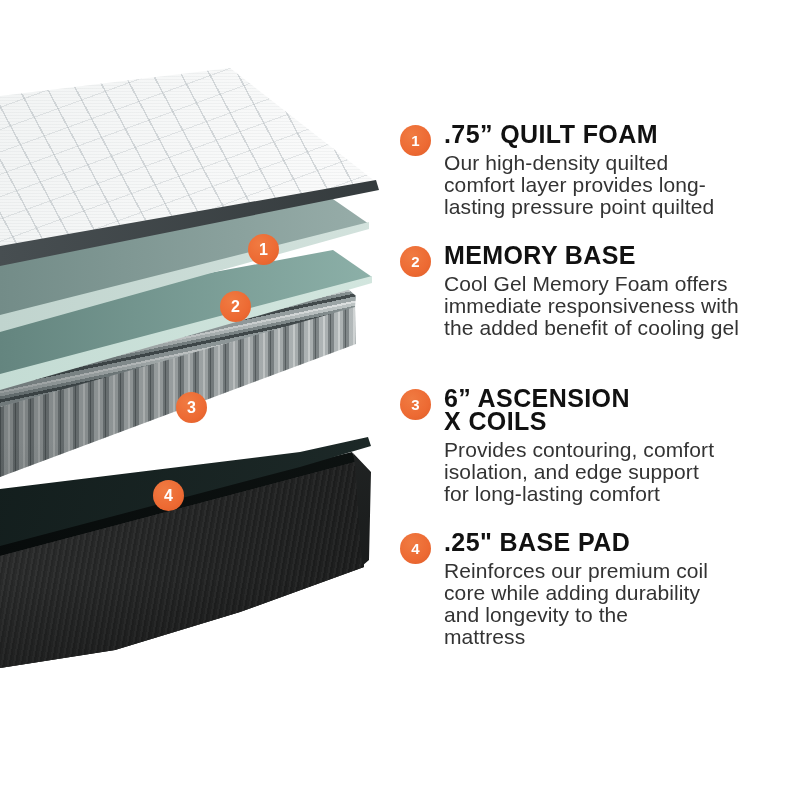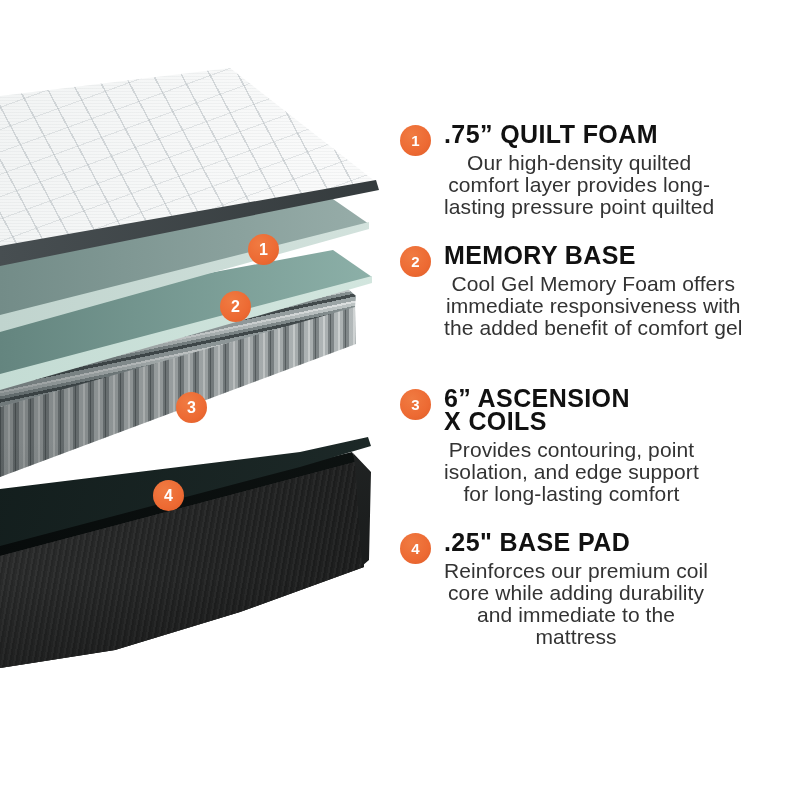--- a/index.html
+++ b/index.html
@@ -110,21 +110,21 @@
   }
   .entry h3{
     margin:0;font-size:25px;line-height:23px;font-weight:800;
     color:var(--title-text,#111);letter-spacing:.4px;
   }
   .entry h3 span{display:block;}
   .entry p{
     margin:6px 0 0 0;font-size:21px;line-height:22px;font-weight:400;
     color:var(--body-text,#333);letter-spacing:.1px;
   }
-  .entry p span{display:block;text-align:center;}
+  .entry p span{display:block;}
 </style>
 </head>
 <body>
 
 <div class="stage">
 
   <div class="diagram">
     <div class="layer quilt-top"></div>
     <div class="layer quilt-band"></div>
     <div class="layer slab1-top"></div>
@@ -174,53 +174,53 @@
       <div class="nbadge2">
           <span>2</span>
         </div>
       <div class="txt">
         <h3>
           <span>MEMORY BASE</span>
         </h3>
         <p>
           <span>Cool Gel Memory Foam offers</span>
           <span>immediate responsiveness with</span>
-          <span>the added benefit of comfort gel</span>
+          <span>the added benefit of cooling gel</span>
         </p>
       </div>
     </section>
 
     <section class="entry e3">
       <div class="nbadge2">
           <span>3</span>
         </div>
       <div class="txt">
         <h3>
           <span>6” ASCENSION</span>
           <span>X COILS</span>
         </h3>
         <p>
-          <span>Provides contouring, point</span>
+          <span>Provides contouring, comfort</span>
           <span>isolation, and edge support</span>
           <span>for long-lasting comfort</span>
         </p>
       </div>
     </section>
 
     <section class="entry e4">
       <div class="nbadge2">
           <span>4</span>
         </div>
       <div class="txt">
         <h3>
           <span>.25" BASE PAD</span>
         </h3>
         <p>
           <span>Reinforces our premium coil</span>
           <span>core while adding durability</span>
-          <span>and immediate to the</span>
+          <span>and longevity to the</span>
           <span>mattress</span>
         </p>
       </div>
     </section>
 
   </div>
 </div>
 
 </body></html>

